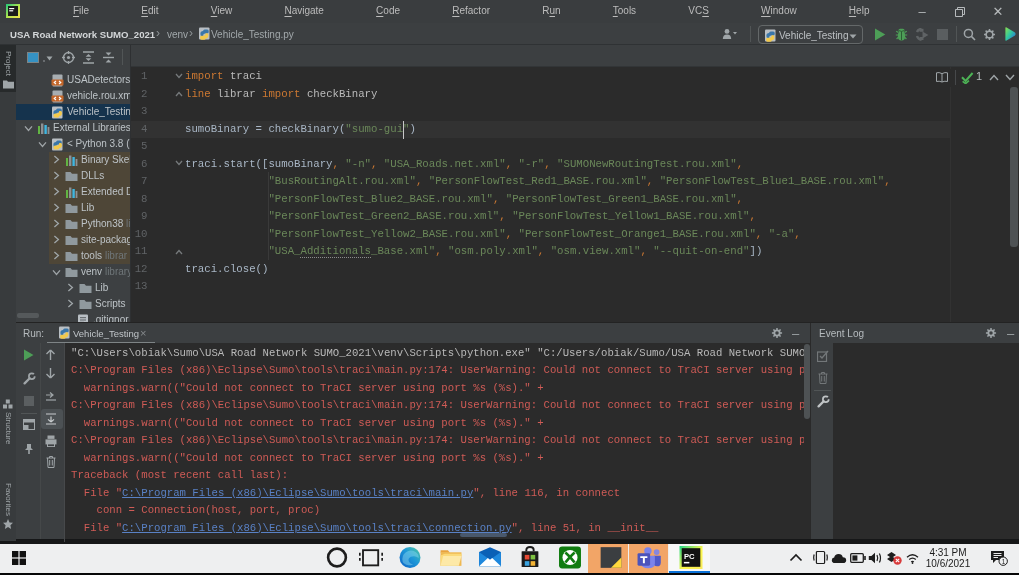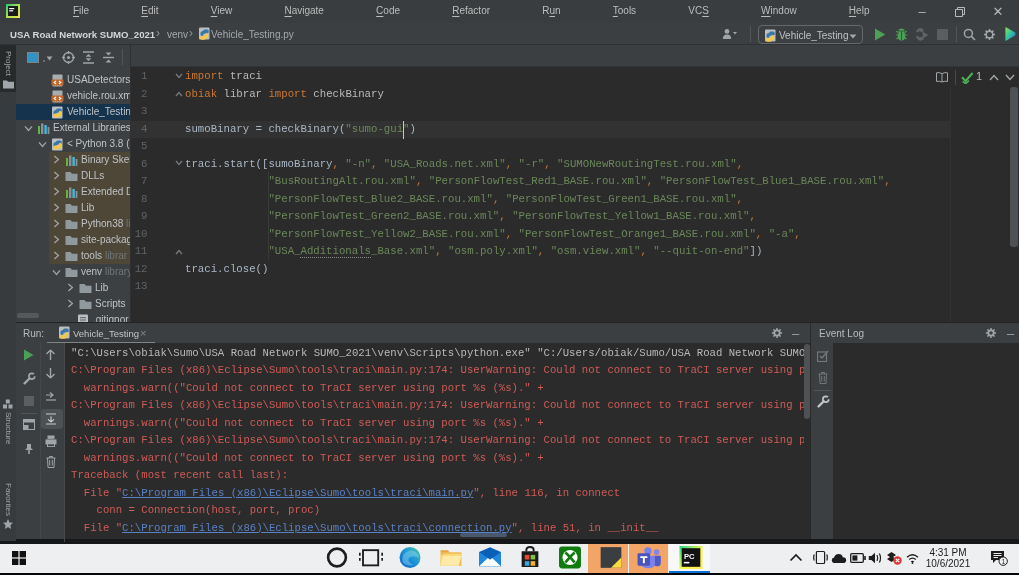--- a/index.html
+++ b/index.html
@@ -435,21 +435,21 @@
 5
 6
 7
 8
 9
 10
 11
 12
 13</pre>
     <pre class="code abs" id="codebody"><span class="k">import</span> <span class="w">traci</span>
-<span class="k">obiak</span> <span class="w">librar</span> <span class="k">import</span> <span class="w">checkBinary</span>
+<span class="k">line</span> <span class="w">librar</span> <span class="k">import</span> <span class="w">checkBinary</span>
 
 <span class="p">sumoBinary = checkBinary(</span><span class="s">"sumo-gui"</span><span class="p">)</span>
 
 <span class="p">traci.start([sumoBinary</span><span class="k">,</span> <span class="s">"-n"</span><span class="k">,</span> <span class="s">"USA_Roads.net.xml"</span><span class="k">,</span> <span class="s">"-r"</span><span class="k">,</span> <span class="s">"SUMONewRoutingTest.rou.xml"</span><span class="k">,</span>
              <span class="s">"BusRoutingAlt.rou.xml"</span><span class="k">,</span> <span class="s">"PersonFlowTest_Red1_BASE.rou.xml"</span><span class="k">,</span> <span class="s">"PersonFlowTest_Blue1_BASE.rou.xml"</span><span class="k">,</span>
              <span class="s">"PersonFlowTest_Blue2_BASE.rou.xml"</span><span class="k">,</span> <span class="s">"PersonFlowTest_Green1_BASE.rou.xml"</span><span class="k">,</span>
              <span class="s">"PersonFlowTest_Green2_BASE.rou.xml"</span><span class="k">,</span> <span class="s">"PersonFlowTest_Yellow1_BASE.rou.xml"</span><span class="k">,</span>
              <span class="s">"PersonFlowTest_Yellow2_BASE.rou.xml"</span><span class="k">,</span> <span class="s">"PersonFlowTest_Orange1_BASE.rou.xml"</span><span class="k">,</span> <span class="s">"-a"</span><span class="k">,</span>
              <span class="s">"USA_<span style="border-bottom:1px dotted #8c8c8c">Additionals</span>_Base.xml"</span><span class="k">,</span> <span class="s">"osm.poly.xml"</span><span class="k">,</span> <span class="s">"osm.view.xml"</span><span class="k">,</span> <span class="s">"--quit-on-end"</span><span class="p">])</span>
 <span class="p">traci.close()</span></pre>

